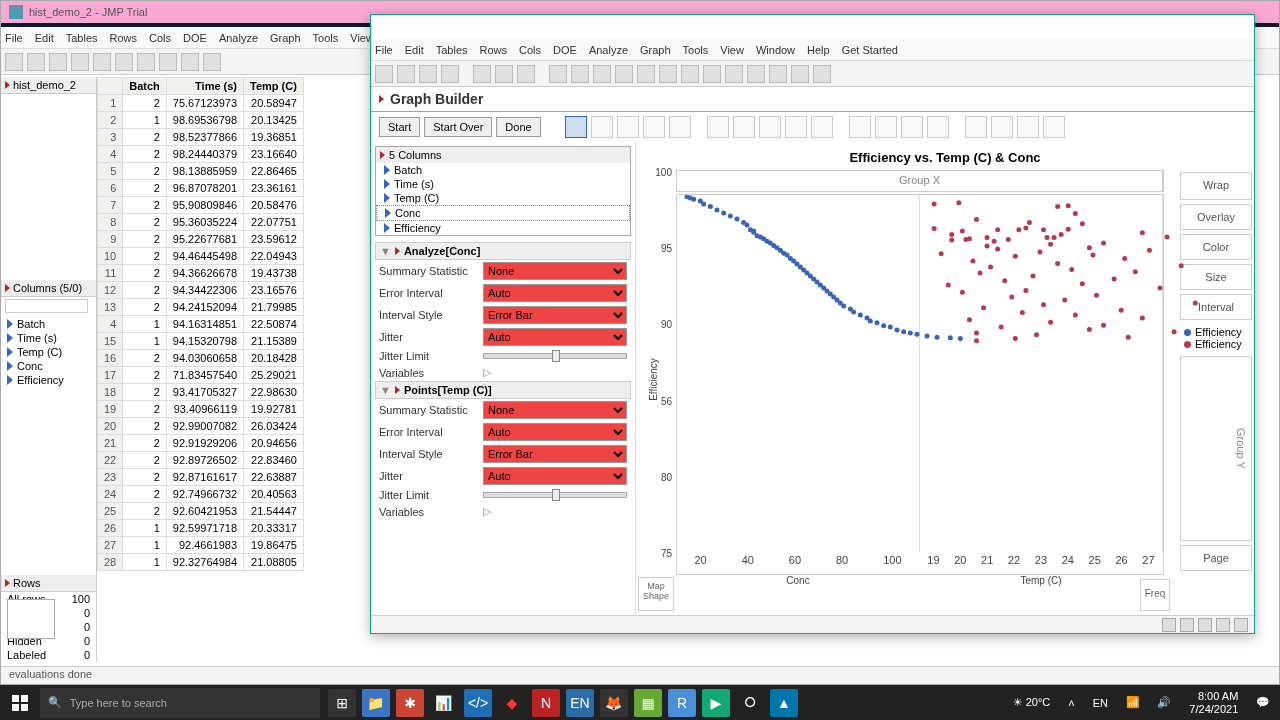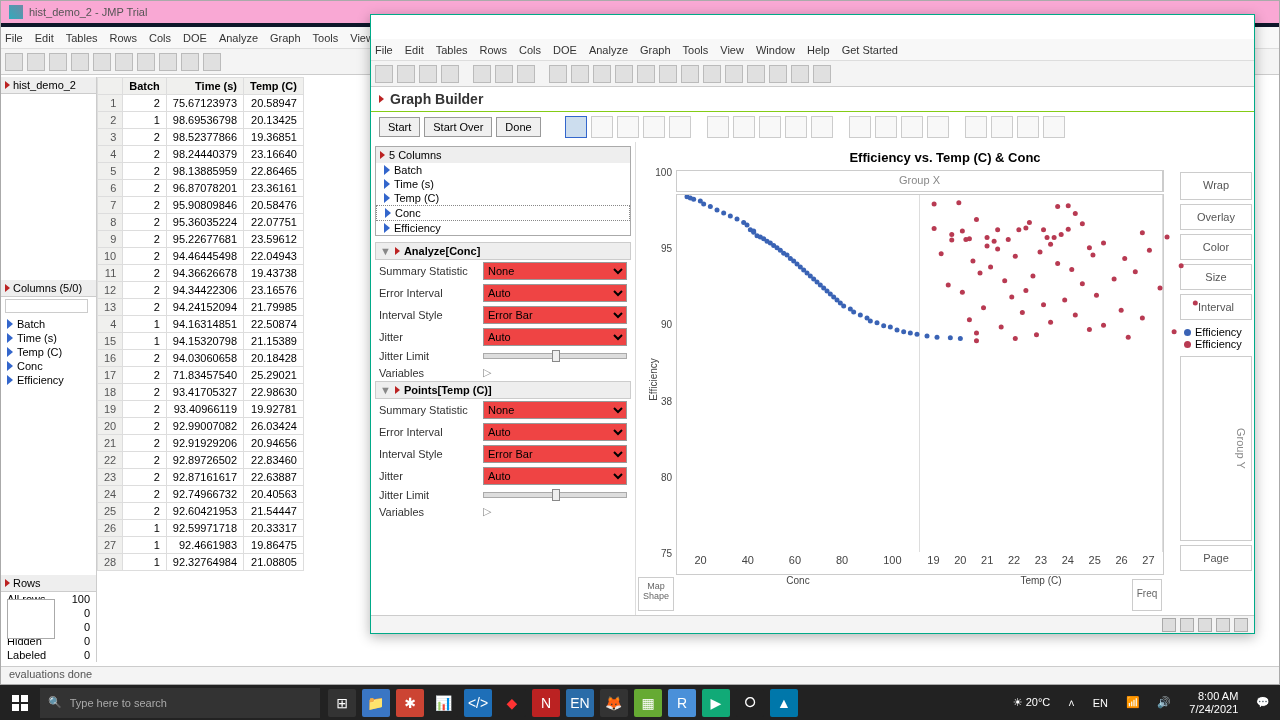--- a/index.html
+++ b/index.html
@@ -69,21 +69,21 @@
 .plot-area { position: absolute; top: 22px; left: 0; right: 0; bottom: 0; border: 1px solid #ccc; }
 .plot-half { position: absolute; top: 0; bottom: 22px; border-right: 1px solid #ddd; }
 .plot-half.left { left: 0; width: 50%; }
 .plot-half.right { left: 50%; width: 50%; }
 .y-axis { position: absolute; left: -30px; top: 0; bottom: 22px; width: 28px; }
 .y-tick { position: absolute; right: 2px; font-size: 10px; color: #444; transform: translateY(-50%); }
 .y-label { position: absolute; left: -44px; top: 50%; transform: rotate(-90deg); font-size: 10px; color: #444; }
 .x-axis { position: absolute; bottom: -18px; left: 0; right: 0; height: 16px; display: flex; justify-content: space-around; font-size: 10px; color: #444; }
 .x-label { position: absolute; bottom: -34px; left: 0; right: 0; text-align: center; font-size: 10px; color: #444; }
 svg.pts { position: absolute; inset: 0; }
-.freq-box { position: absolute; bottom: 4px; right: 92px; width: 30px; height: 32px; border: 1px solid #ccc; font-size: 10px; text-align: center; padding-top: 8px; color: #666; }
+.freq-box { position: absolute; bottom: 4px; right: 84px; width: 30px; height: 32px; border: 1px solid #ccc; font-size: 10px; text-align: center; padding-top: 8px; color: #666; }
 .gb-bottom-bar { height: 18px; border-top: 1px solid #ccc; background: #f4f4f4; display: flex; justify-content: flex-end; align-items: center; padding: 0 6px; gap: 4px; }
 .gb-bottom-bar .ic { width: 14px; height: 14px; background: #ddd; border: 1px solid #aaa; }
 
 
 .taskbar { position: absolute; bottom: 0; left: 0; right: 0; height: 35px; background: #222; display: flex; align-items: center; color: #fff; }
 .start { width: 40px; height: 35px; display: flex; align-items: center; justify-content: center; }
 .start svg { width: 16px; height: 16px; }
 .search-box { width: 280px; height: 30px; background: #333; display: flex; align-items: center; padding: 0 8px; gap: 8px; color: #aaa; }
 .task-icons { display: flex; gap: 6px; margin-left: 8px; }
 .task-icons .ti { width: 28px; height: 28px; background: #333; border-radius: 2px; display: flex; align-items: center; justify-content: center; font-size: 14px; }
@@ -563,21 +563,21 @@
                   <span>Efficiency</span>
                 </div>
             </div>
             <div style="flex:1;border:1px solid #ccc;writing-mode:vertical-rl;text-align:center;padding:4px;color:#888">Group Y</div>
             <div class="dz">Page</div>
           </div>
           <div class="y-axis" id="y-axis">
               <div class="y-tick" style="top: 0%;">100</div>
               <div class="y-tick" style="top: 20%;">95</div>
               <div class="y-tick" style="top: 40%;">90</div>
-              <div class="y-tick" style="top: 60%;">38</div>
+              <div class="y-tick" style="top: 60%;">56</div>
               <div class="y-tick" style="top: 80%;">80</div>
               <div class="y-tick" style="top: 100%;">75</div>
             </div>
           <div class="y-label">Efficiency</div>
           <div class="plot-area">
             <div class="plot-half left">
               <svg class="pts" id="svg-l">
                   <circle cx="3.3333333333333335%" cy="1.19999999999999%" r="2.5" fill="#3a63b5"></circle>
                   <circle cx="4.444444444444445%" cy="2.0000000000000018%" r="2.5" fill="#3a63b5"></circle>
                   <circle cx="5.555555555555555%" cy="2.8000000000000136%" r="2.5" fill="#3a63b5"></circle>

